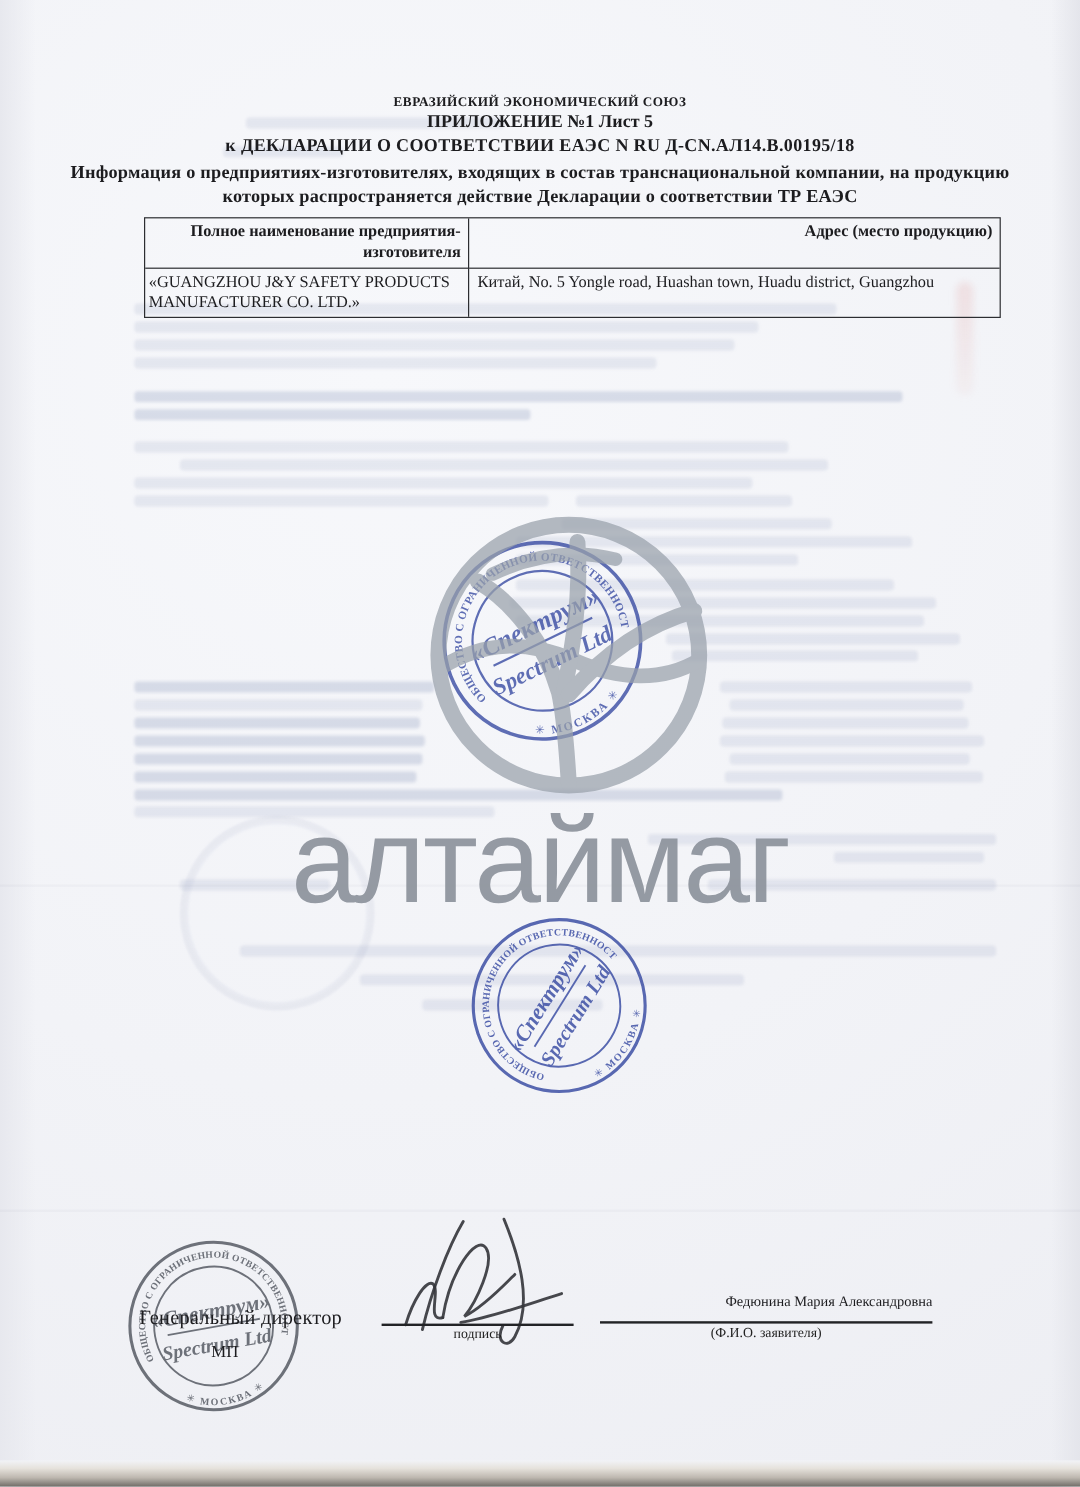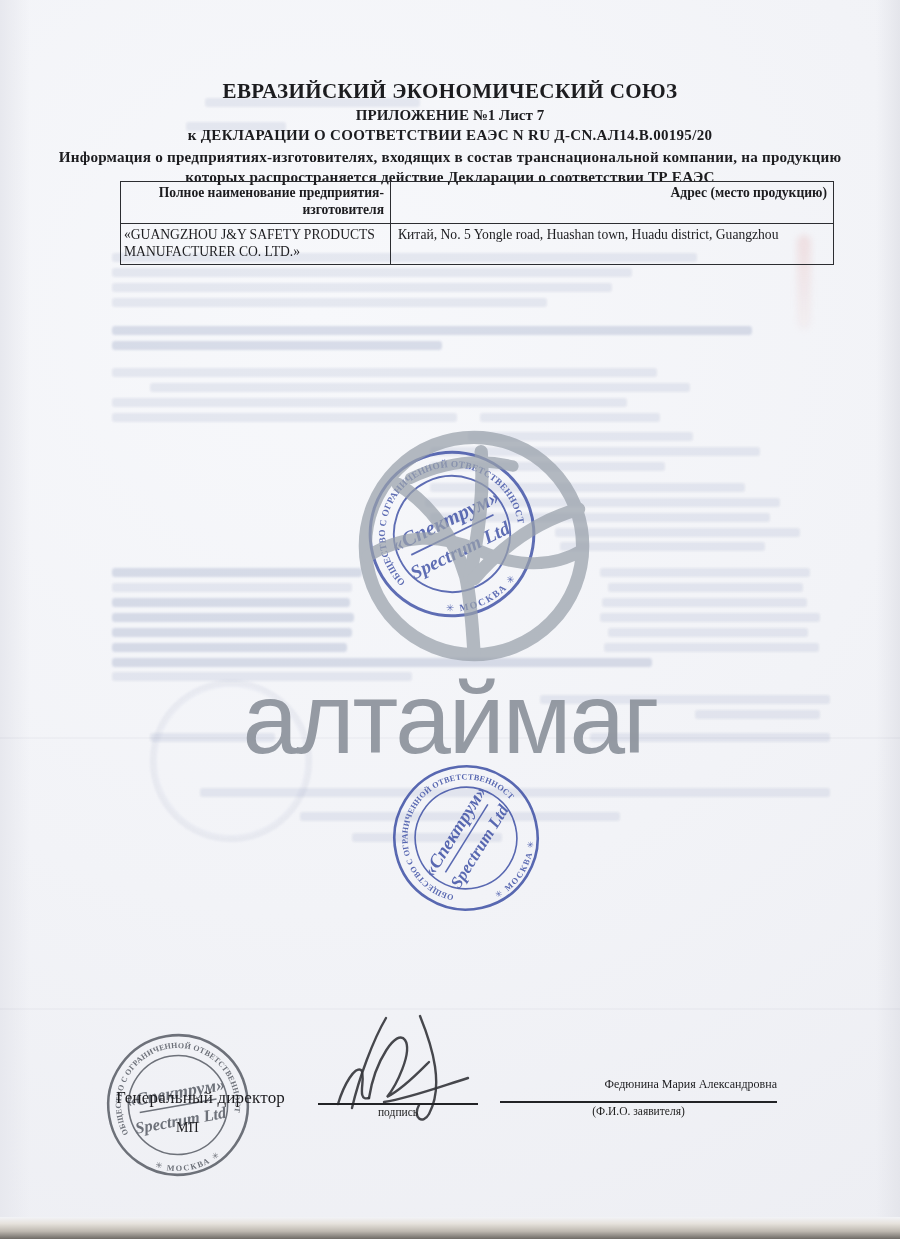--- a/index.html
+++ b/index.html
@@ -20,21 +20,21 @@
   
   #ghost-layer{position:absolute;inset:0;z-index:1;}
   .ghost{position:absolute;height:9px;border-radius:3px;filter:blur(1.2px);}
   .g1{background:rgba(126,140,180,.15);}
   .g2{background:rgba(118,132,176,.24);}
   .ghost-ring{position:absolute;border-radius:50%;border:5px solid rgba(128,140,178,.10);
     box-shadow:inset 0 0 0 2px rgba(128,140,178,.07);filter:blur(1px);z-index:1;}
 
   
   .doc-header{position:absolute;left:0;right:0;top:79px;text-align:center;z-index:2;}
-  .h1{font-size:21px;font-weight:bold;letter-spacing:.4px;}
+  .h1{font-size:11px;font-weight:bold;letter-spacing:.4px;}
   .h2{font-size:15px;font-weight:bold;margin-top:3px;}
   .h3{font-size:15px;font-weight:bold;margin-top:3px;letter-spacing:.3px;}
   .h4{font-size:15.2px;font-weight:bold;margin:3px auto 0;max-width:818px;line-height:1.33;letter-spacing:.2px;}
 
   .mtable{position:absolute;left:120px;top:181px;width:712px;z-index:2;
     display:grid;grid-template-columns:270px 1fr;border:1.8px solid #2c2d31;}
   .cell{font-size:13.6px;line-height:1.27;}
   .th{font-weight:bold;text-align:right;padding:2px 6px 4px;border-bottom:1.7px solid #2c2d31;}
   .th.c1,.td.c1{border-right:1.7px solid #2c2d31;}
   .td{padding:2px 4px 4px;}
@@ -135,22 +135,22 @@
       <div class="ghost g1" style="top: 733px; left: 150px; width: 125px;"></div>
       <div class="ghost g1" style="top: 733px; left: 590px; width: 240px;"></div>
       <div class="ghost g1" style="top: 788px; left: 200px; width: 630px;"></div>
       <div class="ghost g1" style="top: 812px; left: 300px; width: 320px;"></div>
       <div class="ghost g1" style="top: 833px; left: 352px; width: 150px;"></div>
     </div>
   <div class="ghost-ring" style="left:150px;top:680px;width:152px;height:152px"></div>
 
   <header class="doc-header">
     <div class="h1">ЕВРАЗИЙСКИЙ ЭКОНОМИЧЕСКИЙ СОЮЗ</div>
-    <div class="h2">ПРИЛОЖЕНИЕ №1 Лист 7</div>
-    <div class="h3">к ДЕКЛАРАЦИИ О СООТВЕТСТВИИ ЕАЭС N RU Д-CN.АЛ14.В.00195/20</div>
+    <div class="h2">ПРИЛОЖЕНИЕ №1 Лист 5</div>
+    <div class="h3">к ДЕКЛАРАЦИИ О СООТВЕТСТВИИ ЕАЭС N RU Д-CN.АЛ14.В.00195/18</div>
     <div class="h4">Информация о предприятиях-изготовителях, входящих в состав транснациональной компании, на продукцию которых распространяется действие Декларации о соответствии ТР ЕАЭС</div>
   </header>
 
   <div class="mtable">
     <div class="cell th c1">Полное наименование предприятия-изготовителя</div>
     <div class="cell th c2">Адрес (место продукцию)</div>
     <div class="cell td c1">«GUANGZHOU J&amp;Y SAFETY PRODUCTS MANUFACTURER CO. LTD.»</div>
     <div class="cell td c2">Китай, No. 5 Yongle road, Huashan town, Huadu district, Guangzhou</div>
   </div>
 

